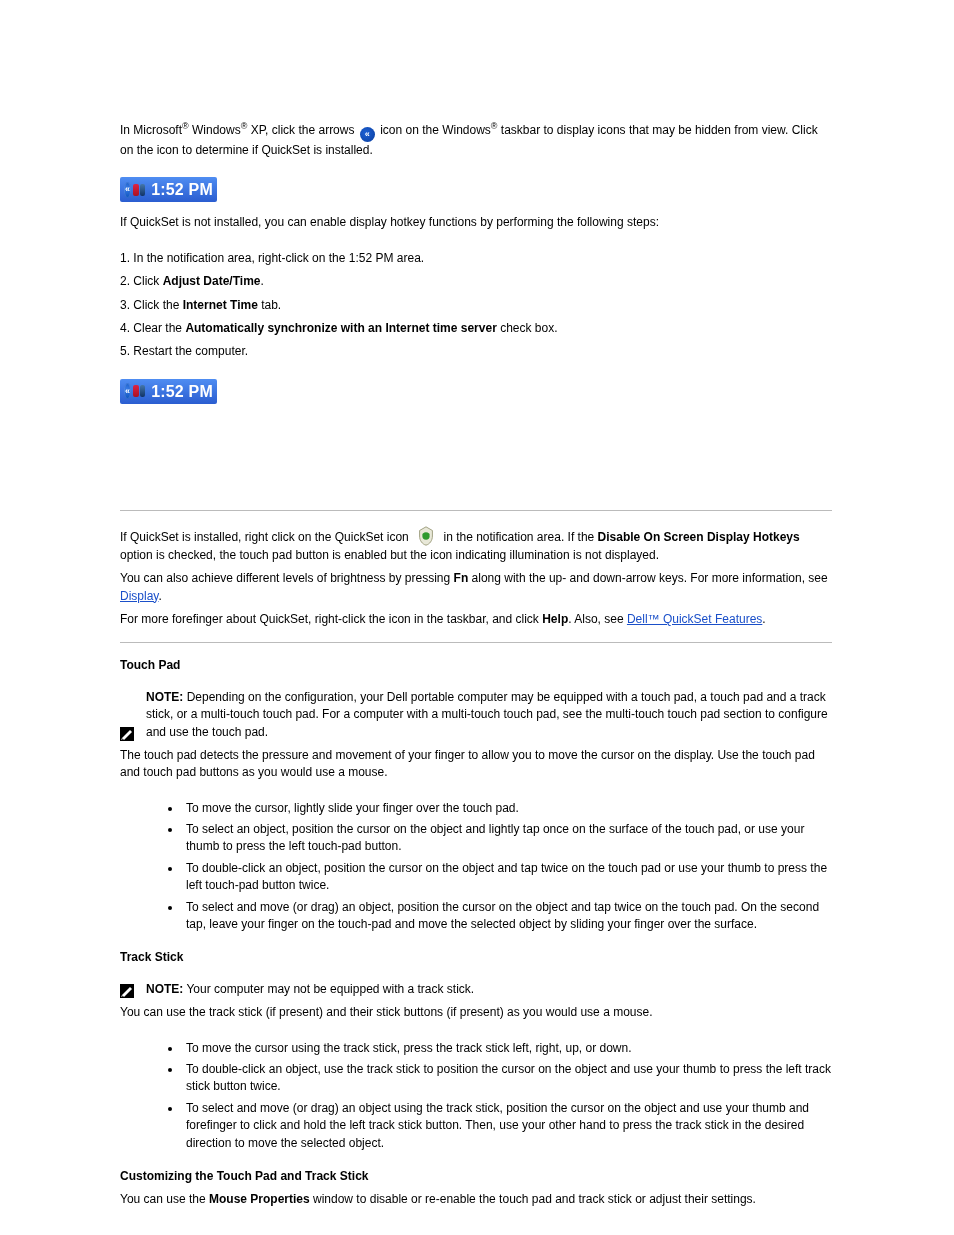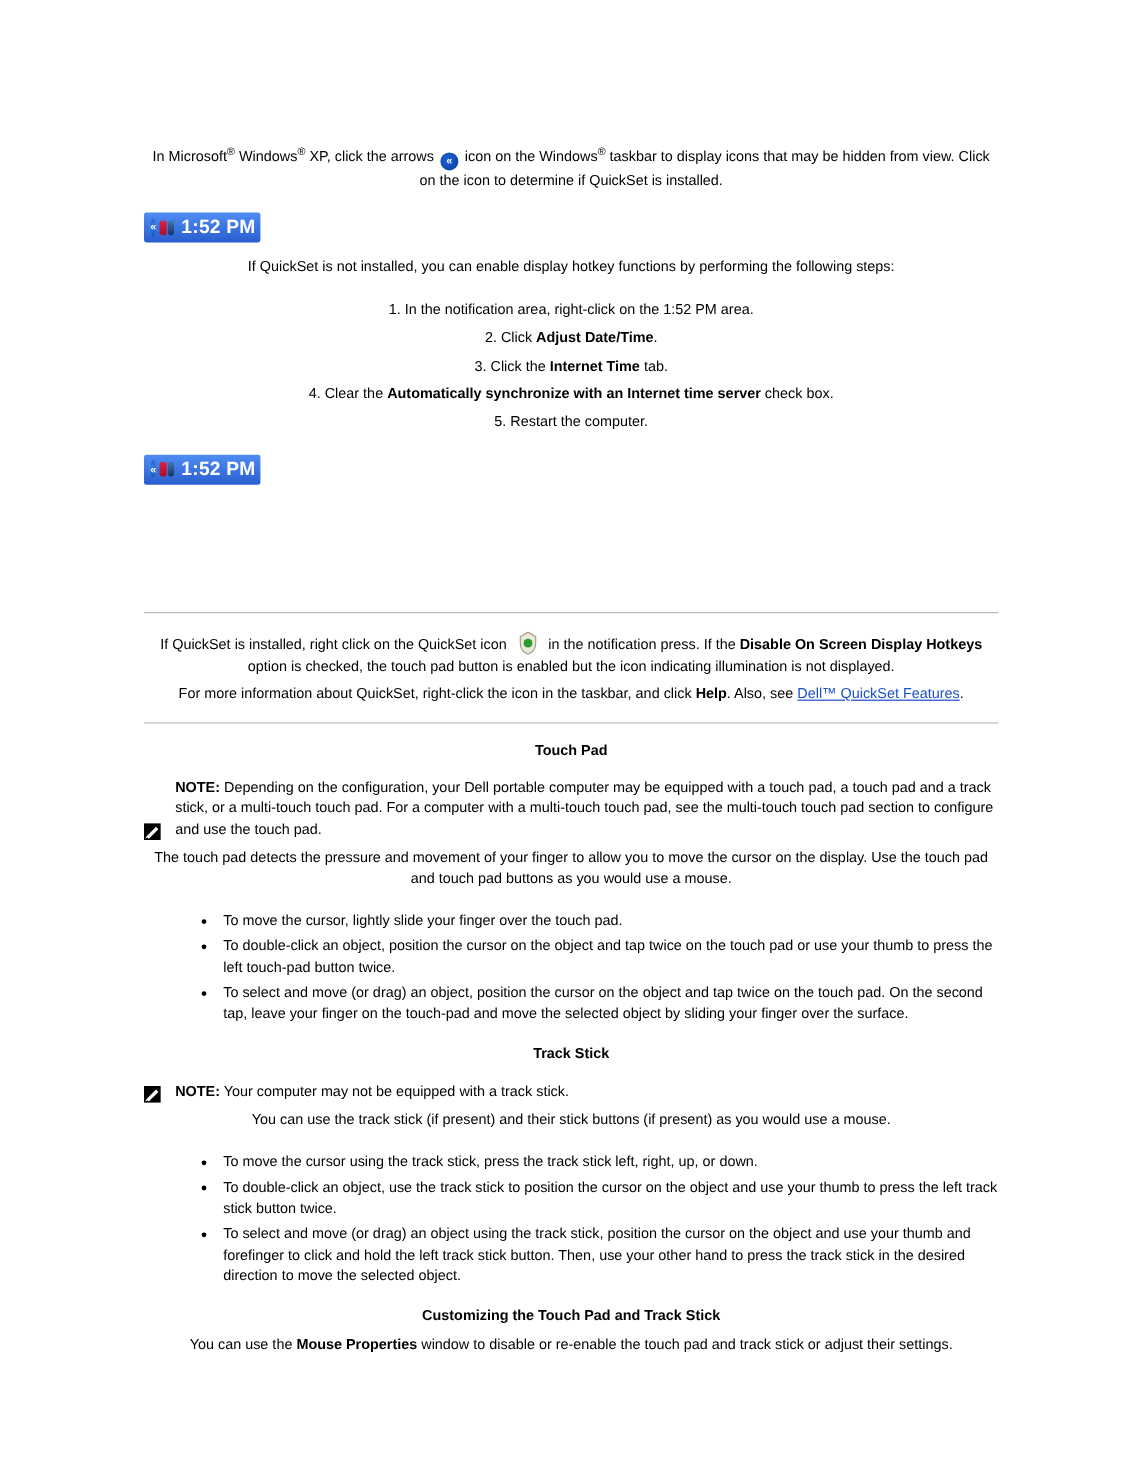--- a/index.html
+++ b/index.html
@@ -8,21 +8,21 @@
     color: #000;
     margin: 0;
     padding: 0;
     width: 954px;
     line-height: 1.45;
   }
   .page {
     padding: 120px 122px 60px 120px;
   }
   .reg { font-size: 9px; vertical-align: super; }
-  .p { margin: 0 0 6px 0; text-align: center; }
+  .p { margin: 0 0 6px 0; }
   .after-para-gap { margin-bottom: 18px; }
   .tray-img {
     width: 97px;
     height: 25px;
     background: linear-gradient(#4f8df2, #2a5dd0);
     border-radius: 2px;
     display: flex;
     align-items: center;
     padding: 0 4px;
     box-sizing: border-box;
@@ -151,26 +151,29 @@
 
   <p class="p">
     <span>If QuickSet is installed, right click on the QuickSet icon </span>
     <span class="qs-icon">
       <svg viewBox="0 0 24 24">
         <path d="M12 2 L5 6 L5 12 C5 17 8 21 12 22 C16 21 19 17 19 12 L19 6 Z" fill="#e8e8d8" stroke="#9a9a7a" stroke-width="1"></path>
         <circle cx="12" cy="12" r="4" fill="#2e9a2e"></circle>
         <path d="M10 12 L9 10 M14 12 L15 10" stroke="#2e9a2e" stroke-width="1.4" stroke-linecap="round"></path>
       </svg>
     </span>
-    <span> in the notification press. If the </span><b>Disable On Screen Display Hotkeys</b><span> option is checked, the touch pad button is enabled but the icon indicating illumination is not displayed.</span>
-  </p>
-
-
-  <p class="p">
-    <span>For more information about QuickSet, right-click the icon in the taskbar, and click </span><b>Help</b><span>. Also, see </span> <a class="link">Dell™ QuickSet Features</a><span>.</span>
+    <span> in the notification area. If the </span><b>Disable On Screen Display Hotkeys</b><span> option is checked, the touch pad button is enabled but the icon indicating illumination is not displayed.</span>
+  </p>
+
+  <p class="p">
+    <span>You can also achieve different levels of brightness by pressing </span><b>Fn</b><span> along with the up- and down-arrow keys. For more information, see </span><a class="link">Display</a><span>.</span>
+  </p>
+
+  <p class="p">
+    <span>For more forefinger about QuickSet, right-click the icon in the taskbar, and click </span><b>Help</b><span>. Also, see </span> <a class="link">Dell™ QuickSet Features</a><span>.</span>
   </p>
 
   <hr class="hr">
 
   <p class="p"><b>Touch Pad</b></p>
 
   <div class="note-row">
     <span class="note-icon">
       <svg viewBox="0 0 14 14">
         <rect x="0" y="0" width="14" height="14" fill="#000"></rect>
@@ -180,20 +183,23 @@
     </span>
     <div class="note-text">
       <span class="note-label">NOTE:</span><span> Depending on the configuration, your Dell portable computer may be equipped with a touch pad, a touch pad and a track stick, or a multi-touch touch pad. For a computer with a multi-touch touch pad, see the multi-touch touch pad section to configure and use the touch pad.</span>
     </div>
   </div>
 
   <p class="p after-para-gap">The touch pad detects the pressure and movement of your finger to allow you to move the cursor on the display. Use the touch pad and touch pad buttons as you would use a mouse.</p>
 
   <div class="bulletlist">
     <div class="li">To move the cursor, lightly slide your finger over the touch pad.</div>
+    <div class="li">
+      <span>To select an object, position the cursor on the object and lightly tap once on the surface of the touch pad, or use your thumb to press the left touch</span><span>-</span><span>pad button.</span>
+    </div>
     <div class="li">To double-click an object, position the cursor on the object and tap twice on the touch pad or use your thumb to press the left touch-pad button twice.</div>
     <div class="li">
       <span>To select and move (or drag) an object, position the cursor on the object and tap twice on the touch pad. On the second tap, leave your finger on the touch</span><span>-</span><span>pad and move the selected object by sliding your finger over the surface.</span>
     </div>
   </div>
 
   <div class="h-gap"></div>
 
   <p class="p"><b>Track Stick</b></p>
 

